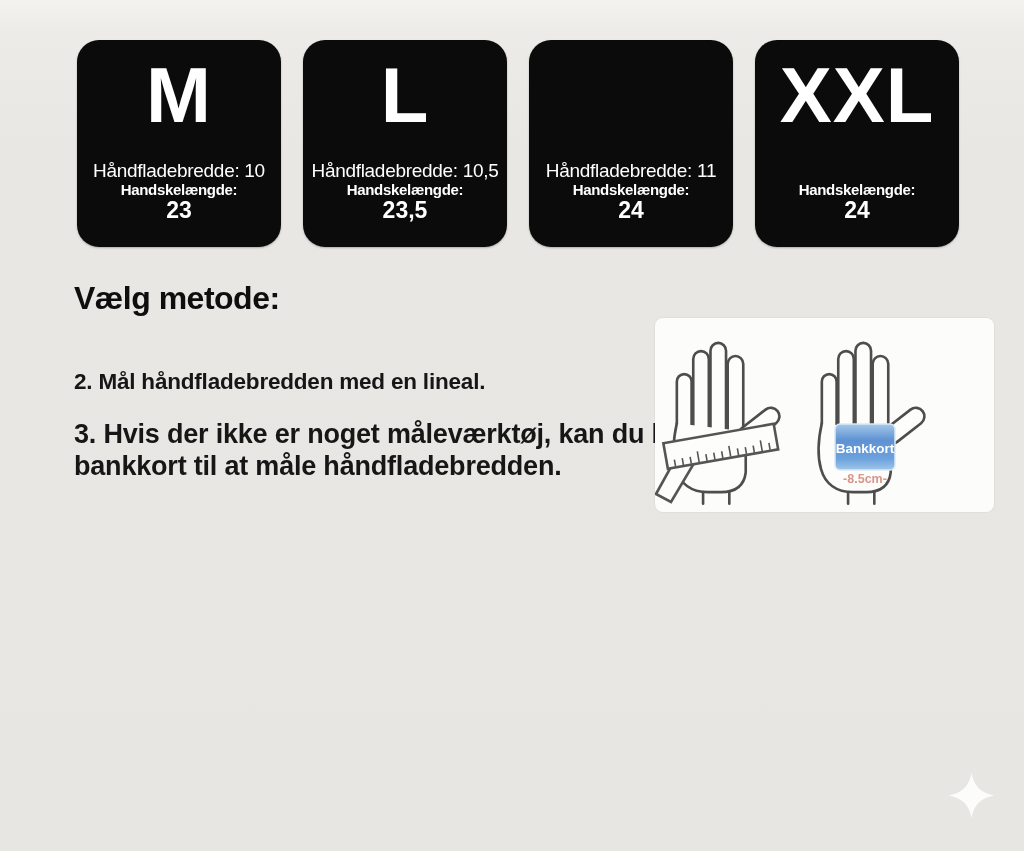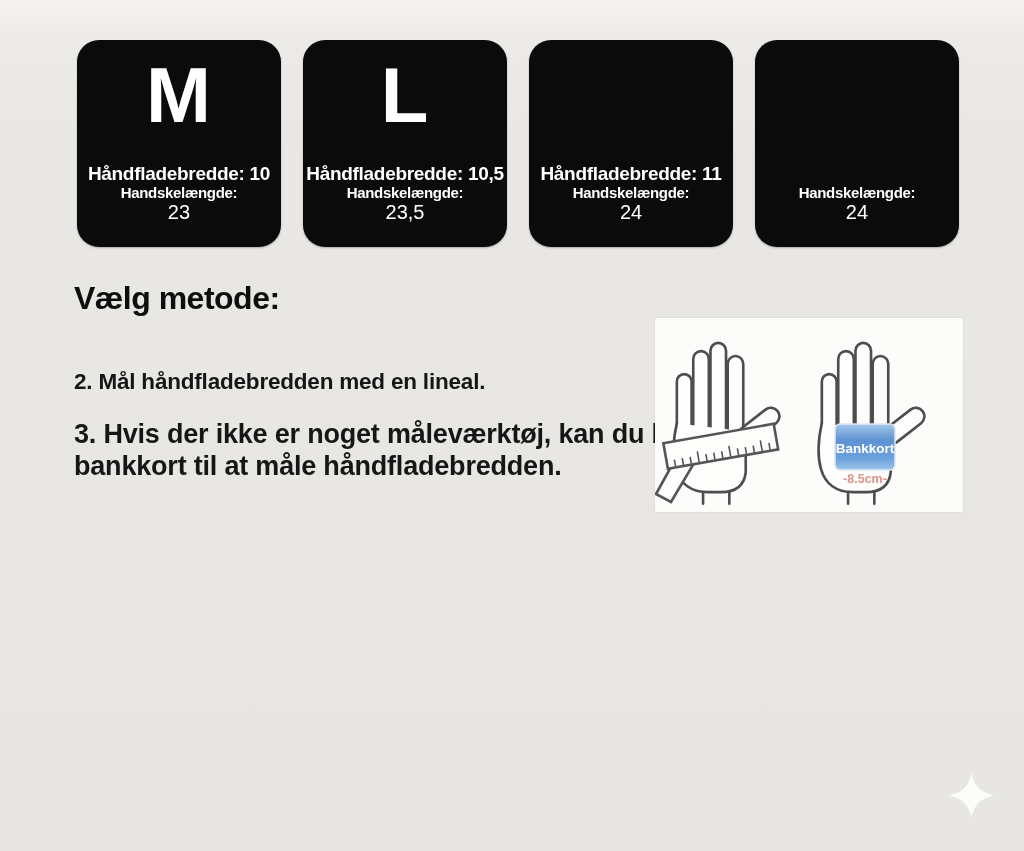--- a/index.html
+++ b/index.html
@@ -13,37 +13,37 @@
   .size-card{
     width:204px;height:207px;background:#0b0b0b;border-radius:22px;
     color:#fff;display:flex;flex-direction:column;align-items:center;
     overflow:hidden;box-shadow:0 1px 2px rgba(0,0,0,0.25);
   }
   .size-letter{
     font-size:78px;font-weight:700;line-height:1;margin-top:16px;
     letter-spacing:1px;
   }
   .size-labels{margin-top:auto;margin-bottom:24px;text-align:center;white-space:nowrap;}
-  .lbl-palm{font-size:19px;font-weight:700;line-height:1.15;letter-spacing:-0.3px;}
+  .lbl-palm{font-size:19px;font-weight:400;line-height:1.15;letter-spacing:-0.3px;}
   .lbl-length{font-size:15px;font-weight:700;line-height:1.05;letter-spacing:-0.3px;}
-  .lbl-value{font-size:20px;font-weight:400;line-height:1.1;}
+  .lbl-value{font-size:23px;font-weight:700;line-height:1.1;}
   
   .heading{
     position:absolute;left:74px;top:280px;margin:0;
     font-size:32px;font-weight:700;color:#0e0e0e;letter-spacing:-0.5px;
   }
   .steps{position:absolute;left:74px;top:369px;width:820px;color:#161616;}
   .step{margin:0;font-size:22.5px;font-weight:700;line-height:1.18;
     white-space:pre-line;letter-spacing:-0.2px;}
   .step + .step{margin-top:8px;}
   .step.step-large{margin-top:22px;font-size:27px;line-height:1.2;}
   
   .illustration{
-    position:absolute;left:655px;top:318px;width:308px;height:194px;
-    background:#fcfcfa;border-radius:2px;box-shadow:0 0 0 1px rgba(0,0,0,0.03);
+    position:absolute;left:655px;top:318px;width:339px;height:194px;
+    background:#fcfcfa;border-radius:8px;box-shadow:0 0 0 1px rgba(0,0,0,0.03);
   }
   
   .note{
     position:absolute;left:32px;top:627px;width:960px;margin:0;
     text-align:center;font-size:21px;font-weight:700;line-height:1.24;
     color:#141414;white-space:pre-line;letter-spacing:-0.2px;
   }
   
   .sparkle{position:absolute;left:949px;top:773px;}
 </style>
@@ -70,20 +70,21 @@
       </div>
     </div>
     <div class="size-card">
       <div class="size-labels">
         <div class="lbl-palm">Håndfladebredde: 11</div>
         <div class="lbl-length">Handskelængde:</div>
         <div class="lbl-value">24</div>
       </div>
     </div>
     <div class="size-card">
+      <div class="size-letter">XXL</div>
       <div class="size-labels">
         <div class="lbl-length">Handskelængde:</div>
         <div class="lbl-value">24</div>
       </div>
     </div>
   </div>
 
   <h1 class="heading">Vælg metode:</h1>
 
   <div class="steps">

